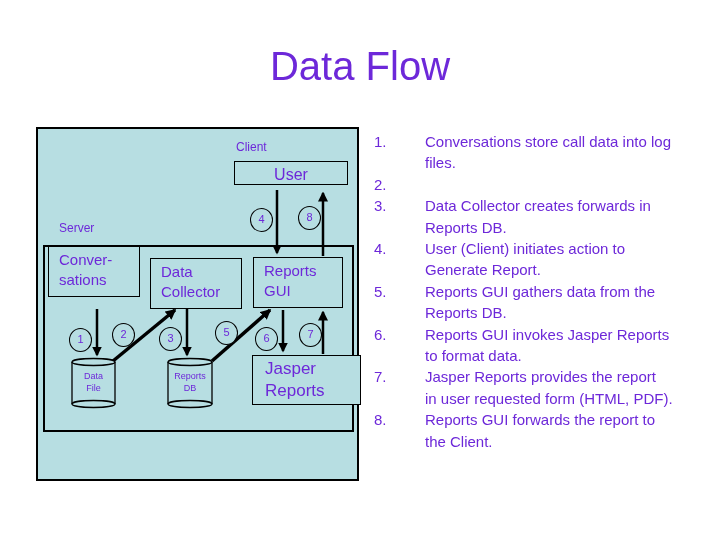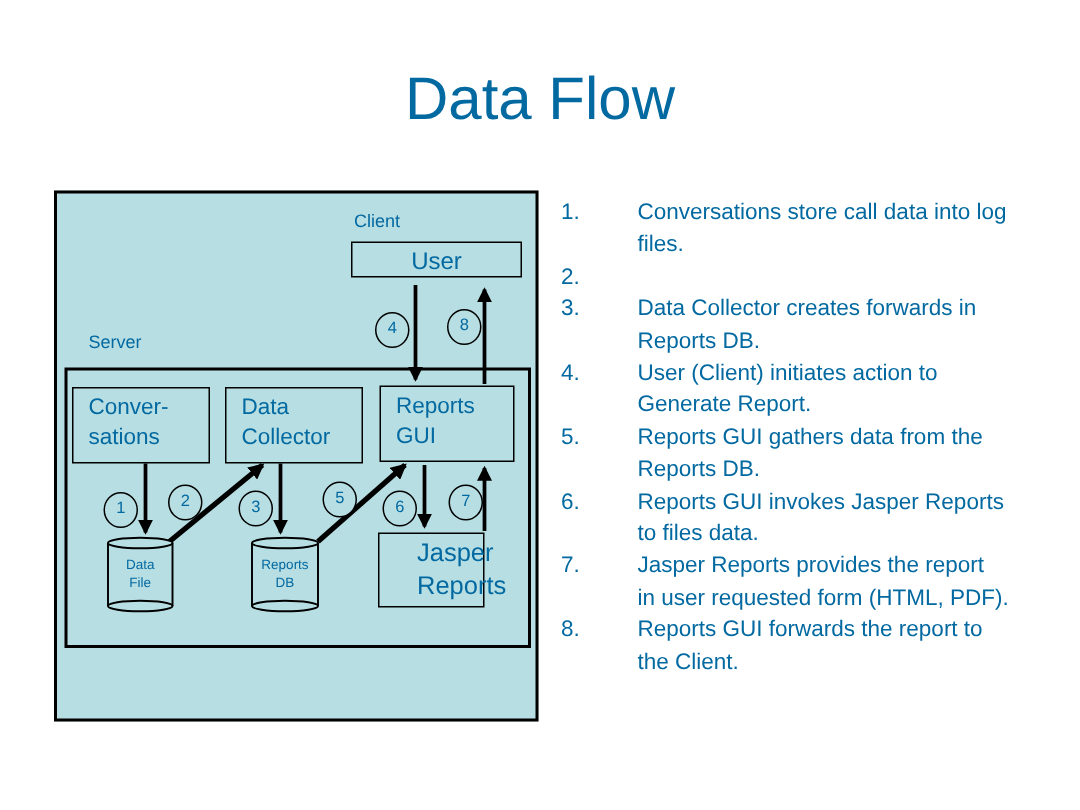--- a/index.html
+++ b/index.html
@@ -2,21 +2,21 @@
 <html style="--teal: #b7dee2;"><head>
 <meta charset="utf-8">
 <style>
   html, body { margin: 0; padding: 0; background: #777; }
   .slide {
     position: relative;
     width: 720px; height: 540px;
     background: #fff;
     overflow: hidden;
     font-family: "Liberation Sans", sans-serif;
-    color: #0369a1;
+    color: #6d28d9;
   }
   .abs { position: absolute; }
 
   .page-title {
     left: 0; right: 0; top: 44px;
     text-align: center;
     font-size: 40px;
     line-height: 1.1;
     white-space: nowrap;
   }
@@ -43,24 +43,24 @@
     border: 1.5px solid #000;
     box-sizing: border-box;
     font-size: 15px;
     line-height: 20px;
     white-space: pre-line;
   }
   .user-box {
     left: 234px; top: 161px; width: 114px; height: 24px;
     text-align: center; font-size: 16px; line-height: 25px;
   }
-  .conversations-box { left: 48px;  top: 258px; width: 92px; height: 51px; padding: 3px 0 0 10px; }
+  .conversations-box { left: 48px;  top: 246px; width: 92px; height: 51px; padding: 3px 0 0 10px; }
   .data-collector-box{ left: 150px; top: 258px; width: 92px; height: 51px; padding: 3px 0 0 10px; }
   .reports-gui-box   { left: 253px; top: 257px; width: 90px; height: 51px; padding: 3px 0 0 10px; }
-  .jasper-box        { left: 252px; top: 355px; width: 71px; height: 50px; padding: 2px 0 0 25px;
+  .jasper-box        { left: 252px; top: 355px; width: 109px; height: 50px; padding: 2px 0 0 12px;
                        font-size: 17px; line-height: 22px; }
 
   .cyl-label {
     font-size: 9px; line-height: 12px;
     text-align: center; white-space: pre-line;
   }
   .data-file-label  { left: 72px;  top: 370px; width: 43px; }
   .reports-db-label { left: 168px; top: 370px; width: 44px; }
 
   .svg-layer { left: 0; top: 0; pointer-events: none; }
@@ -181,21 +181,21 @@
 Generate Report.</span>
       </div>
       <div class="step">
         <span class="step-num">5.</span>
         <span class="step-text">Reports GUI gathers data from the
 Reports DB.</span>
       </div>
       <div class="step">
         <span class="step-num">6.</span>
         <span class="step-text">Reports GUI invokes Jasper Reports
-to files data.</span>
+to format data.</span>
       </div>
       <div class="step">
         <span class="step-num">7.</span>
         <span class="step-text">Jasper Reports provides the report
 in user requested form (HTML, PDF).</span>
       </div>
       <div class="step">
         <span class="step-num">8.</span>
         <span class="step-text">Reports GUI forwards the report to
 the Client.</span>

